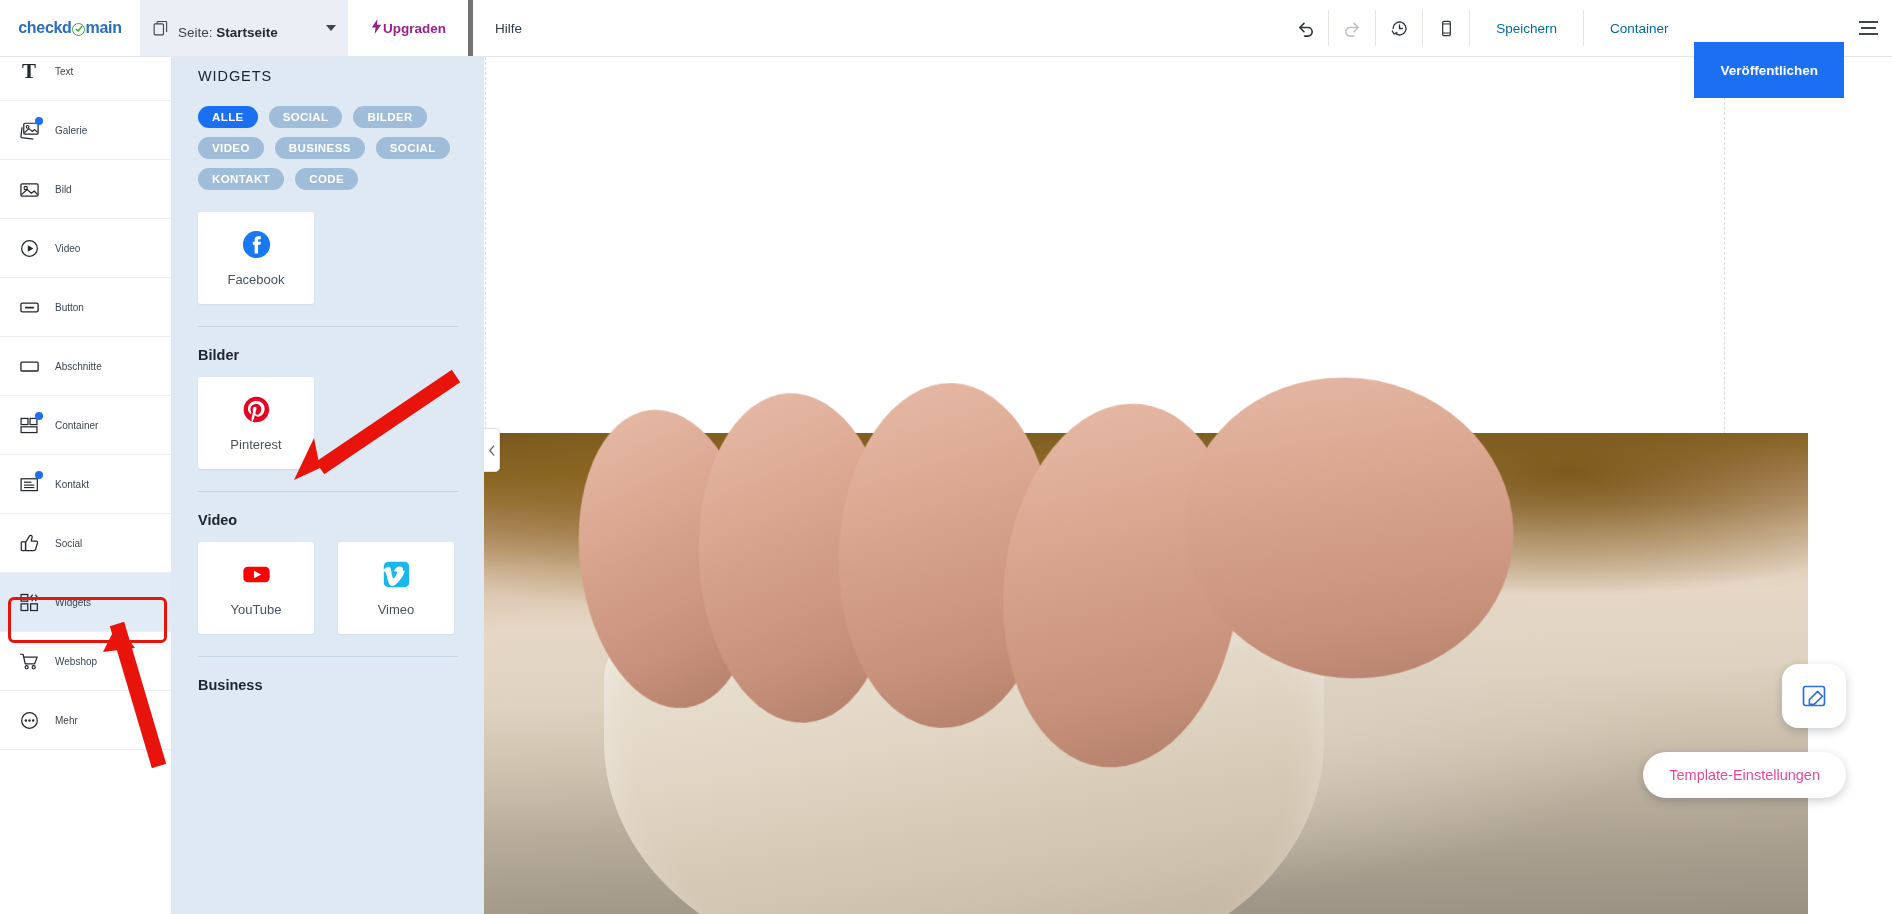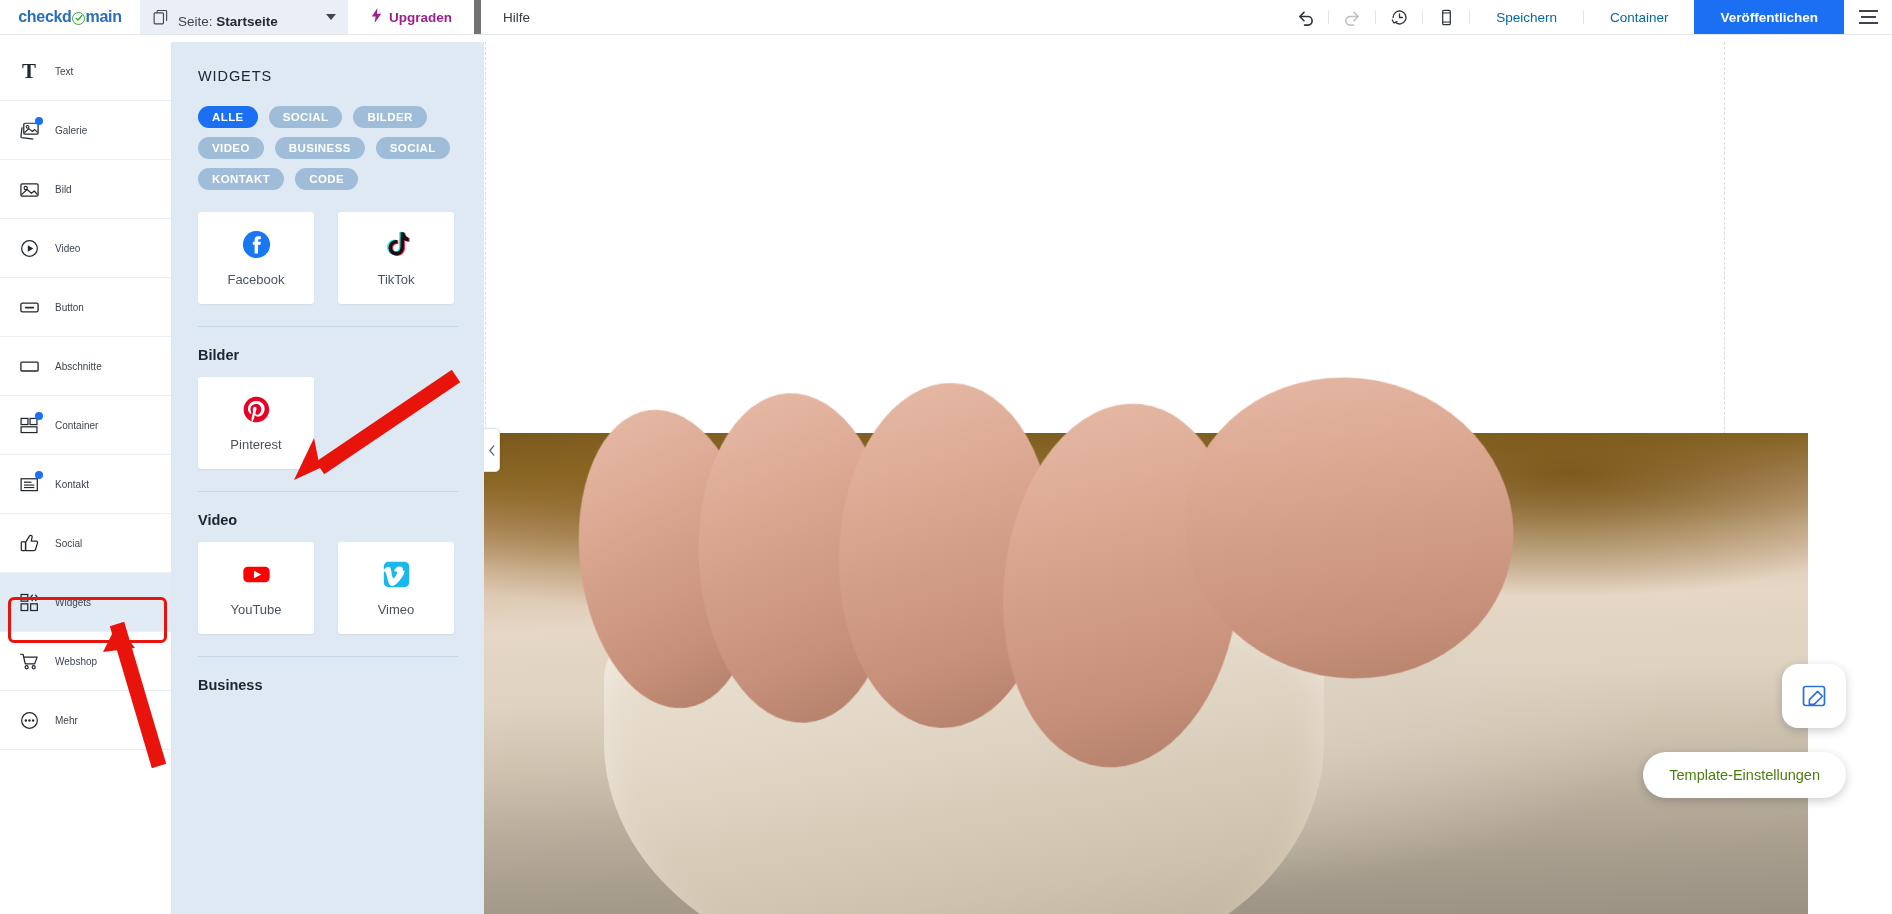--- a/index.html
+++ b/index.html
@@ -5,21 +5,21 @@
   * { box-sizing: border-box; margin: 0; padding: 0; }
   html, body {
     width: 1892px; height: 914px; overflow: hidden;
     font-family: "Liberation Sans", sans-serif;
     background: #ffffff;
   }
   .app { position: relative; width: 1892px; height: 914px; }
 
   
   .header {
-    position: absolute; top: 0; left: 0; width: 1892px; height: 35px;
+    position: absolute; top: 0; left: 0; width: 1892px; height: 57px;
     background: #ffffff; border-bottom: 1px solid #e2e5e9;
     display: flex; align-items: stretch; z-index: 40;
   }
   .logo-wrap {
     width: 140px; display: flex; align-items: center; justify-content: center;
   }
   .logo-text {
     font-size: 16px; font-weight: 700; color: #2a6ebb; letter-spacing: -.3px;
     display: flex; align-items: center;
   }
@@ -40,40 +40,40 @@
   .page-select .caret {
     margin-left: auto; width: 0; height: 0;
     border-left: 5px solid transparent; border-right: 5px solid transparent;
     border-top: 6px solid #3c4450;
   }
 
   .hdr-link {
     display: flex; align-items: center; padding: 0 22px; font-size: 13.5px;
     cursor: pointer; height: 100%;
   }
-  .hdr-link.upgrade { color: #9c1f8e; font-weight: 700; gap: 6px; border-right: 7px solid #737373; }
+  .hdr-link.upgrade { color: #9c1f8e; font-weight: 700; border-right: 5px solid #737373; }
   .hdr-link.upgrade svg { width: 13px; height: 15px; }
   .hdr-link.help { color: #333b46; }
 
   .hdr-spacer { flex: 1 1 auto; }
 
   .icon-btn {
     width: 46px; display: flex; align-items: center; justify-content: center;
     cursor: pointer; position: relative;
   }
   .icon-btn svg { width: 19px; height: 19px; }
   .icon-btn.disabled svg { opacity: .3; }
   .vsep { width: 1px; background: #e2e5e9; margin: 10px 0; }
 
   .hdr-btn {
     display: flex; align-items: center; padding: 17px 26px; font-size: 13.5px;
     color: #0369a1; cursor: pointer; height: 100%; white-space: nowrap;
   }
   .hdr-btn.publish {
-    background: #1a6ff2; color: #fff; font-weight: 700; padding: 0 26px;
+    background: #1a6ff2; color: #fff; font-weight: 700; padding: 0 26px; margin-top: 42px;
   }
   .burger {
     width: 48px; display: flex; flex-direction: column; align-items: center;
     justify-content: center; gap: 4px; cursor: pointer;
   }
   .burger i { display: block; width: 19px; height: 2px; background: #3c4450; }
   .burger i:nth-child(2) { width: 15px; }
 
   
   .sidebar {
@@ -185,21 +185,21 @@
   .fab {
     position: absolute; right: 46px; bottom: 186px; width: 64px; height: 64px;
     background: #ffffff; border-radius: 16px; display: flex;
     align-items: center; justify-content: center; cursor: pointer;
     box-shadow: 0 3px 10px rgba(20,30,45,.22); z-index: 20;
   }
   .fab svg { width: 28px; height: 28px; }
   .tmpl-btn {
     position: absolute; right: 46px; bottom: 116px; height: 46px;
     background: #ffffff; border-radius: 23px; display: flex; align-items: center;
-    padding: 0 26px; font-size: 14.5px; color: #4d7c0f; cursor: pointer;
+    padding: 0 26px; font-size: 14.5px; color: #ec4899; cursor: pointer;
     box-shadow: 0 3px 10px rgba(20,30,45,.22); z-index: 20; white-space: nowrap; justify-content: center;
   }
 
   
   .collapse-handle {
     position: absolute; left: 484px; top: 428px; width: 16px; height: 44px;
     background: #ffffff; border: 1px solid #dfe3e8; border-left: none;
     border-radius: 0 5px 5px 0; display: flex; align-items: center;
     justify-content: center; cursor: pointer; z-index: 28;
     box-shadow: 1px 0 3px rgba(20,30,45,.07);
@@ -457,30 +457,20 @@
       <div class="group group-pad">
         <div class="cards">
           <div class="card">
             <span class="c-ico">
               <svg viewBox="0 0 32 32">
                   <circle cx="16" cy="16" r="15" fill="#1877f2"></circle>
                   <path d="M20.4 16.4 H17.7 V26 H13.9 V16.4 H11.9 V13.1 H13.9 V11 c0-2.6 1.1-4.2 4.2-4.2 h2.6 v3.3 h-1.6 c-1.2 0-1.3.45-1.3 1.3 v1.7 h3 Z" fill="#ffffff"></path>
                 </svg>
             </span>
             <span class="c-label">Facebook</span>
-          </div>
-          <div class="card">
-            <span class="c-ico">
-              <svg viewBox="0 0 32 32">
-                <path d="M20.6 2.6 h3.9 c.3 2.9 2 5.3 4.9 5.9 v3.9 c-1.9.1-3.7-.5-5.2-1.5 v8.6 c0 4.7-3.8 8.5-8.5 8.5 s-8.5-3.8-8.5-8.5 3.8-8.5 8.5-8.5 c.4 0 .8 0 1.2.1 v4 c-.4-.1-.8-.2-1.2-.2 -2.5 0-4.6 2.1-4.6 4.6 s2.1 4.6 4.6 4.6 4.6-2.1 4.6-4.6 Z" fill="#25f4ee" transform="translate(-1.6,-0.6)"></path>
-                <path d="M20.6 2.6 h3.9 c.3 2.9 2 5.3 4.9 5.9 v3.9 c-1.9.1-3.7-.5-5.2-1.5 v8.6 c0 4.7-3.8 8.5-8.5 8.5 s-8.5-3.8-8.5-8.5 3.8-8.5 8.5-8.5 c.4 0 .8 0 1.2.1 v4 c-.4-.1-.8-.2-1.2-.2 -2.5 0-4.6 2.1-4.6 4.6 s2.1 4.6 4.6 4.6 4.6-2.1 4.6-4.6 Z" fill="#fe2c55" transform="translate(1.2,0.6)"></path>
-                <path d="M20.6 2.6 h3.9 c.3 2.9 2 5.3 4.9 5.9 v3.9 c-1.9.1-3.7-.5-5.2-1.5 v8.6 c0 4.7-3.8 8.5-8.5 8.5 s-8.5-3.8-8.5-8.5 3.8-8.5 8.5-8.5 c.4 0 .8 0 1.2.1 v4 c-.4-.1-.8-.2-1.2-.2 -2.5 0-4.6 2.1-4.6 4.6 s2.1 4.6 4.6 4.6 4.6-2.1 4.6-4.6 Z" fill="#111111"></path>
-              </svg>
-            </span>
-            <span class="c-label">TikTok</span>
           </div>
         </div>
       </div>
 
       <div class="divider"></div>
 
       <div class="group group-pad">
         <div class="sec-title">Bilder</div>
         <div class="cards">
           <div class="card">

